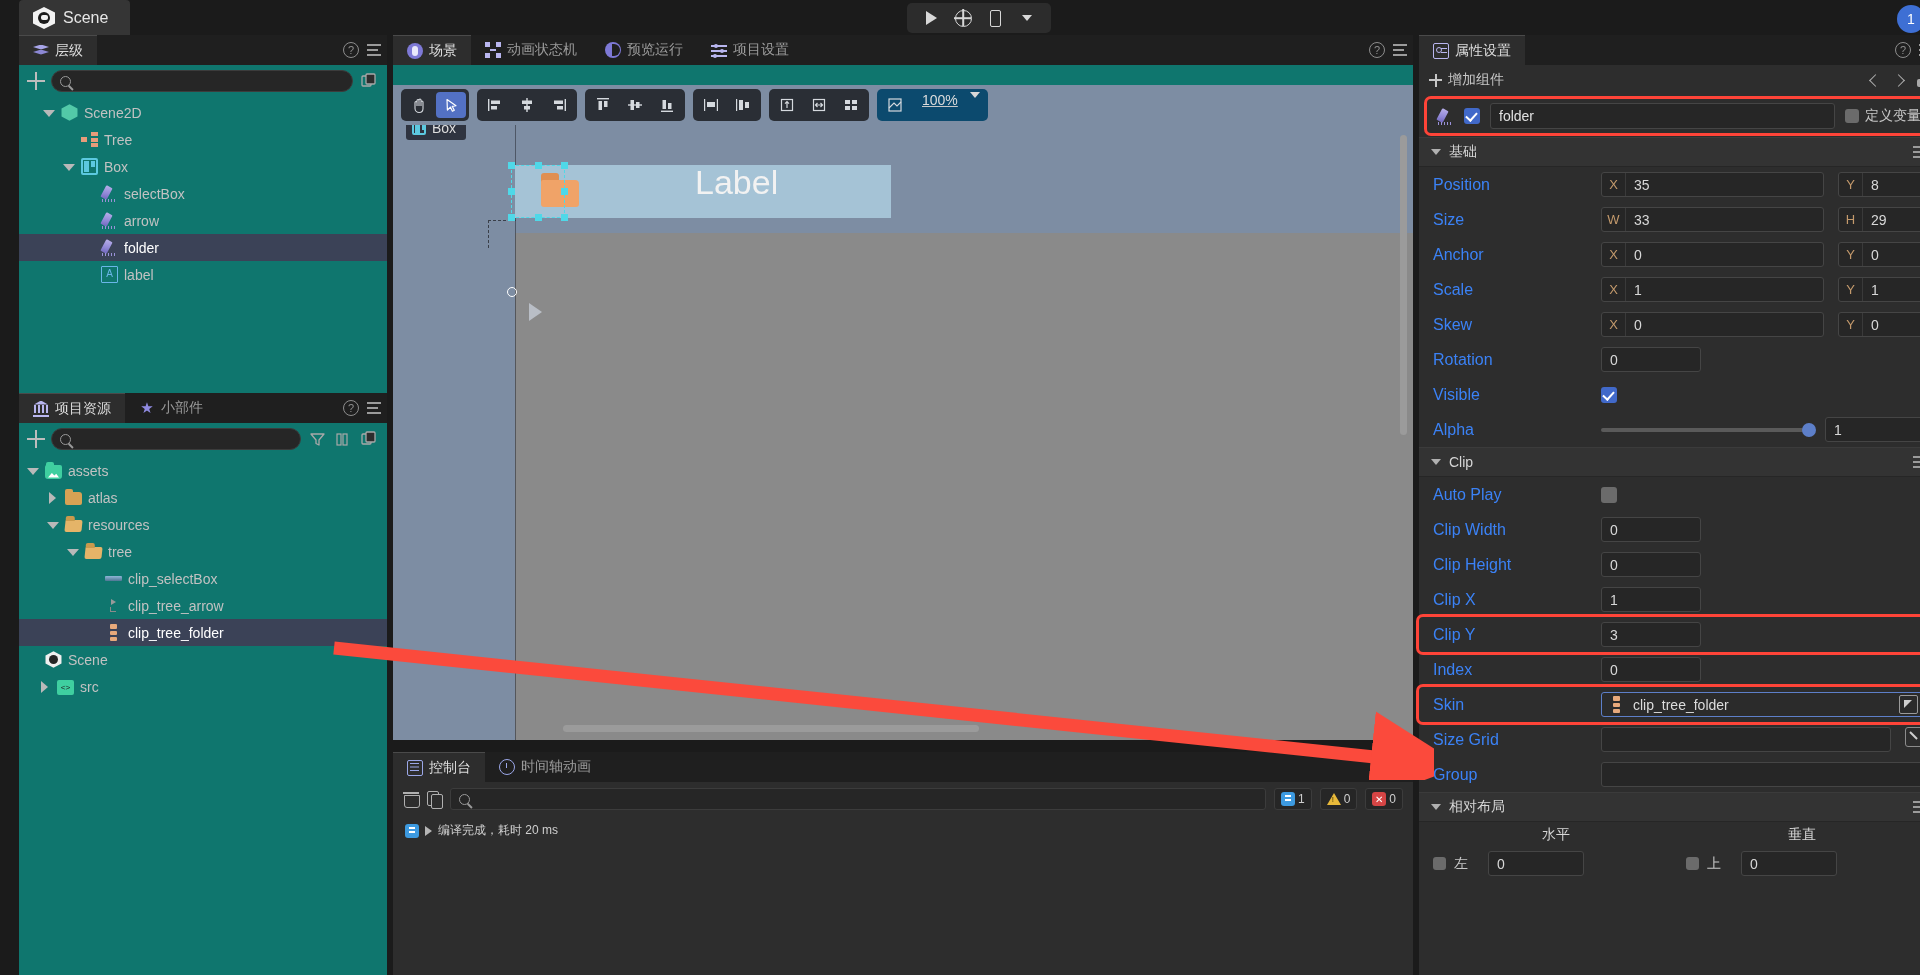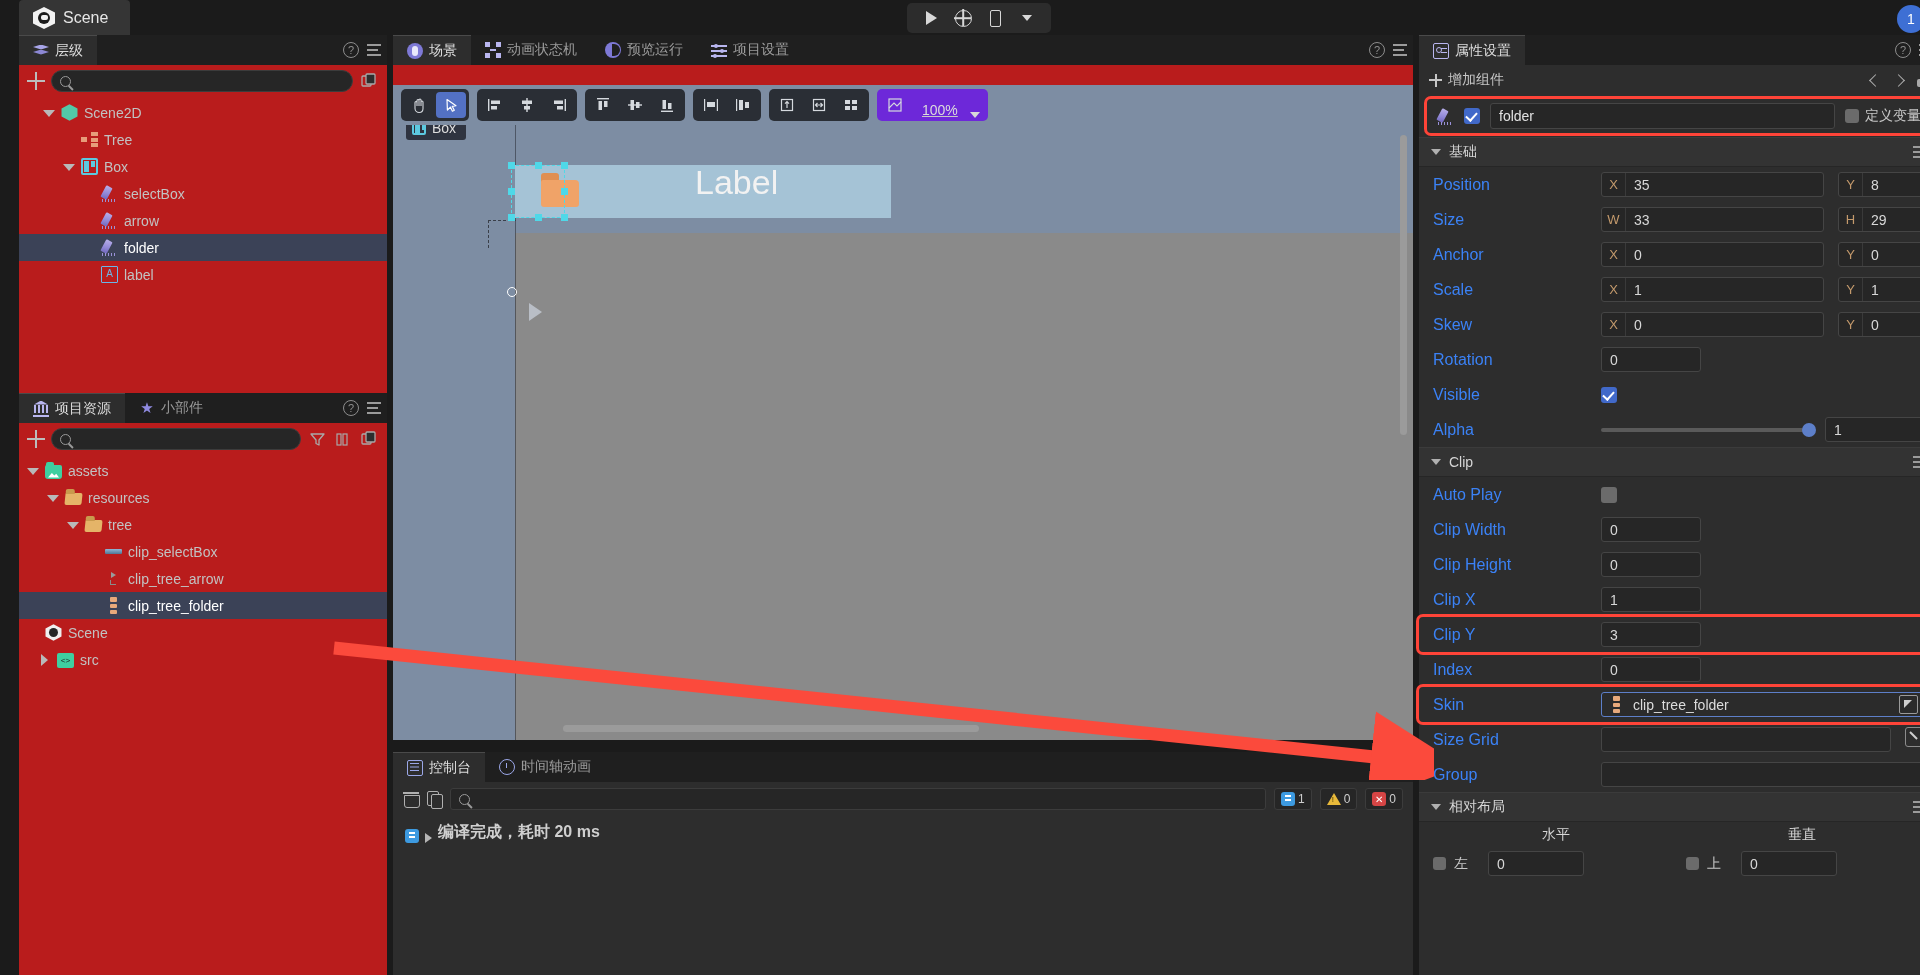--- a/index.html
+++ b/index.html
@@ -57,21 +57,21 @@
   .globe::after{content:"";position:absolute;top:50%;left:-1.6px;width:17px;height:1.6px;background:#d8d8d8;transform:translateY(-50%);}
   .phone{width:11px;height:17px;border:1.6px solid #d8d8d8;border-radius:2px;}
   .caret-d{width:0;height:0;border-left:5px solid transparent;border-right:5px solid transparent;border-top:6px solid #d8d8d8;}
   .badge-num{
     position:absolute; right:14px; top:5px; width:28px;height:28px;border-radius:50%;
     background:#3e6fd4; color:#fff; display:flex;align-items:center;justify-content:center;
     font-size:14px;
   }
 
   
-  .panel { position:absolute; background:#b91c1c; }
+  .panel { position:absolute; background:#0f766e; }
   .panel-head {
     height:30px; background:#1f1f1f; display:flex; align-items:stretch;
     position:relative;
   }
   .ptab {
     display:flex;align-items:center;gap:6px;padding:0 14px;
     font-size:14px;color:#9b9b9b;cursor:pointer; background:#1f1f1f;
   }
   .ptab.active { background:#2d2d2d; color:#dcdcdc; border-top:1px solid #4a4a4a;}
   .phead-right{ position:absolute; right:6px; top:0; height:30px; display:flex; align-items:center; gap:8px;}
@@ -206,21 +206,21 @@
     position:absolute; left:374px; top:85px; height:40px; width:1020px;
     background:#7d8da3;
     display:flex; align-items:center;
   }
   .tgroup{ display:flex; align-items:center; gap:2px; background:#2a2e35; border-radius:5px; padding:3px; margin-left:8px;}
   .tbtn2{
     width:30px;height:26px;border-radius:4px;display:flex;align-items:center;justify-content:center;
     cursor:pointer;color:#cfd4da;font-size:13px;
   }
   .tbtn2.on{ background:#5371c4; color:#fff;}
-  .zoomgroup{ display:flex;align-items:flex-end;gap:6px;background:#6d28d9;border-radius:5px;padding:3px 8px 3px 3px;margin-left:8px;text-decoration:underline;}
+  .zoomgroup{ display:flex;align-items:flex-start;gap:6px;background:#0c4a6e;border-radius:5px;padding:3px 8px 3px 3px;margin-left:8px;text-decoration:underline;}
   .zoomval{ color:#dcdcdc;font-size:14px;padding:0 6px;}
 
   
   .canvaswrap{
     position:absolute; left:374px; top:125px; width:1020px; height:615px;
     background:#8a8a8a; overflow:hidden;
   }
   .canvas-left-strip{position:absolute;left:0;top:0;width:122px;height:615px;background:#7d8da3;}
   .canvas-top-strip{position:absolute;left:0;top:0;width:1020px;height:108px;background:#7d8da3;}
   .boxlabel{
@@ -279,21 +279,21 @@
         display:flex;align-items:center;padding:0 8px;gap:6px;}
   .cbox input{flex:1;background:transparent;border:0;outline:none;color:#d0d0d0;font-size:13px;font-family:inherit;}
   .counter{ display:flex;align-items:center;gap:3px;padding:0 6px;height:22px;
     border:1px solid #3c3c3c;border-radius:3px;background:#262626;font-size:12px;color:#cfcfcf;}
   .c-info{width:14px;height:14px;border-radius:3px;background:#3d9ae0;position:relative;}
   .c-info::after{content:"";position:absolute;left:4px;top:3px;width:6px;height:2px;background:#fff;box-shadow:0 4px 0 #fff;}
   .c-warn{width:0;height:0;border-left:7px solid transparent;border-right:7px solid transparent;border-bottom:12px solid #e8b93a;position:relative;}
   .c-warn::after{content:"!";position:absolute;left:-2px;top:2px;font-size:8px;color:#3a2f00;}
   .c-err{width:14px;height:14px;border-radius:3px;background:#d64545;position:relative;color:#fff;font-size:10px;
     display:flex;align-items:center;justify-content:center;}
-  .logrow{ display:flex;align-items:flex-end;gap:6px; padding:6px 12px; font-size:16px; color:#cfcfcf;font-weight:bold;}
+  .logrow{ display:flex;align-items:center;gap:6px; padding:6px 12px; font-size:12px; color:#cfcfcf;}
   .log-tri{width:0;height:0;border-top:5px solid transparent;border-bottom:5px solid transparent;border-left:7px solid #b5b5b5;}
   .trash{width:16px;height:16px;position:relative;cursor:pointer;}
   .trash::before{content:"";position:absolute;left:1px;top:4px;width:14px;height:11px;border:1.5px solid #b0b0b0;border-radius:0 0 3px 3px;}
   .trash::after{content:"";position:absolute;left:0px;top:1px;width:16px;height:2px;background:#b0b0b0;}
   .copyic{width:15px;height:16px;position:relative;cursor:pointer;}
   .copyic::before{content:"";position:absolute;left:0;top:0;width:10px;height:13px;border:1.5px solid #b0b0b0;border-radius:2px;}
   .copyic::after{content:"";position:absolute;left:4px;top:3px;width:10px;height:13px;border:1.5px solid #b0b0b0;border-radius:2px;background:#2d2d2d;}
 
   
   .props{
@@ -518,20 +518,25 @@
           </svg>
       </span>
     </div>
     <div class="tree" id="assets-tree">
         <div class="trow" style="padding-left: 8px;">
           <span class="twist down"></span>
           <span class="ti ic-assets"></span>
           <span>assets</span>
         </div>
         <div class="trow" style="padding-left: 28px;">
+          <span class="twist right"></span>
+          <span class="ti ic-folder"></span>
+          <span>atlas</span>
+        </div>
+        <div class="trow" style="padding-left: 28px;">
           <span class="twist down"></span>
           <span class="ti ic-folder-open"></span>
           <span>resources</span>
         </div>
         <div class="trow" style="padding-left: 48px;">
           <span class="twist down"></span>
           <span class="ti ic-folder-open"></span>
           <span>tree</span>
         </div>
         <div class="trow" style="padding-left: 68px;">

